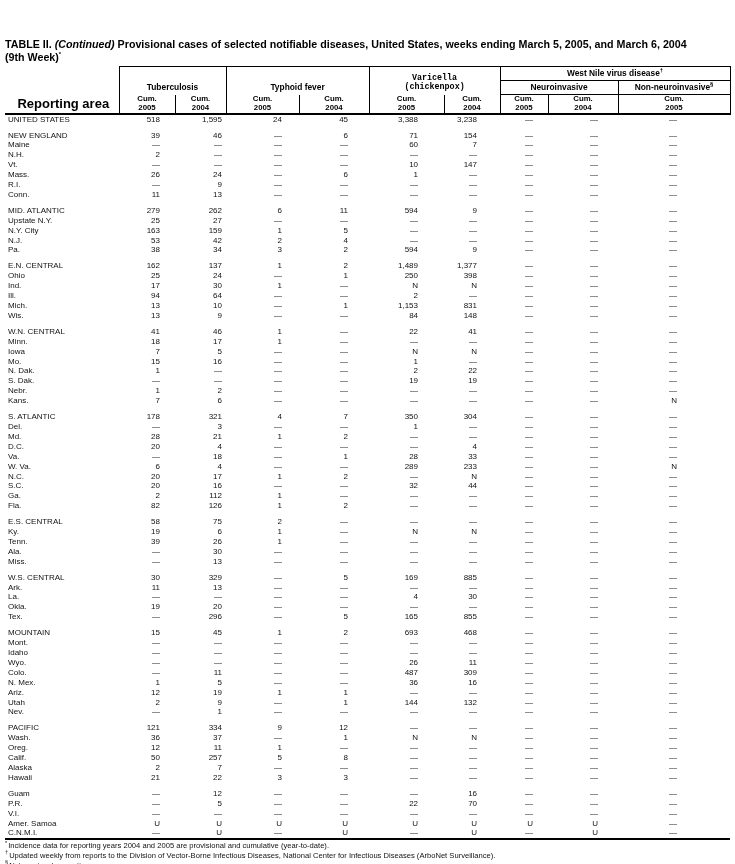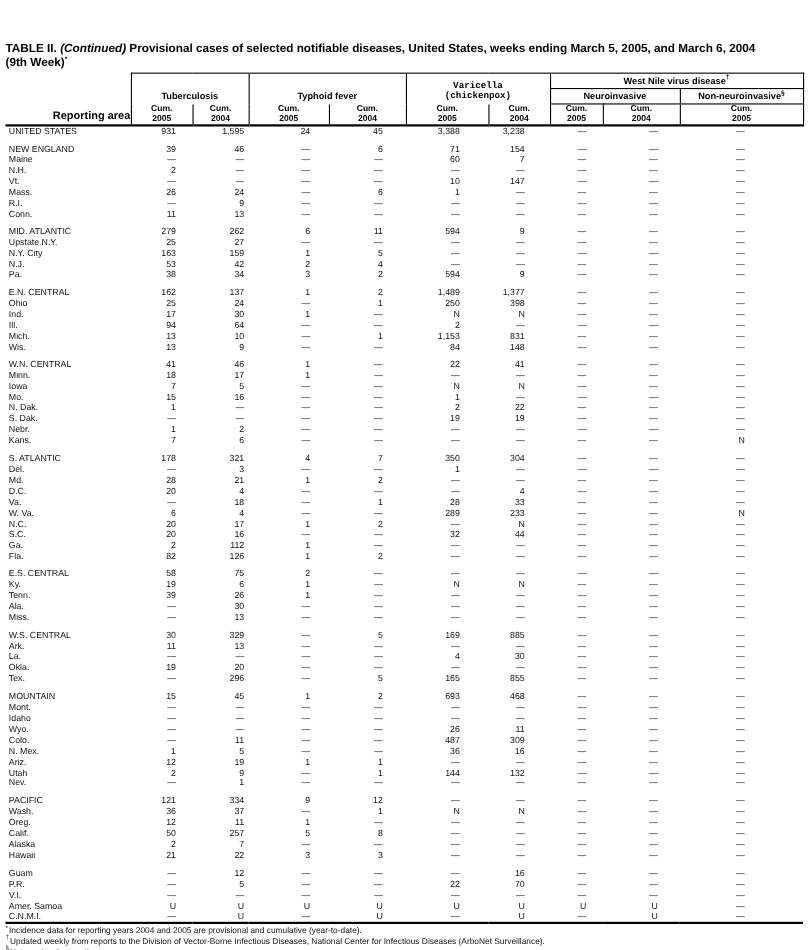--- a/index.html
+++ b/index.html
@@ -8,21 +8,21 @@
   .page{box-sizing:border-box;width:735px;padding:6px 5px 0 5px;margin-top:32px;}
   .title{font-weight:bold;font-size:10.7px;line-height:13px;color:#000;}
   .title .cont{font-style:italic;}
   sup{font-size:6px;line-height:0;}
   table{border-collapse:collapse;table-layout:fixed;width:725px;margin-top:2px;
         border-bottom:2px solid #000;}
   th,td{padding:0;margin:0;}
   thead th{font-weight:bold;color:#000;}
   .h1{height:14px}.h2{height:14px}.h3{height:19px}
   .grp{vertical-align:bottom;text-align:center;font-size:8.4px;line-height:9.2px;padding-bottom:2px;}
-  .areaH{vertical-align:bottom;text-align:right;font-size:10px;padding:0 0 2px 3px;}
+  .areaH{vertical-align:bottom;text-align:center;font-size:13px;padding:0 0 2px 3px;}
   .cumc{vertical-align:middle;font-size:7.8px;line-height:8.8px;}
   .cumc span{display:block;}
   .two span{display:block;font-family:Liberation Mono, monospace;}
   .bt{border-top:1px solid #000;}
   .bl{border-left:1px solid #000;}
   .br{border-right:1px solid #000;}
   .bb{border-bottom:1px solid #000;}
   .hb{border-bottom:2px solid #000;}
   tbody td{font-size:8px;line-height:9.9px;height:9.9px;white-space:nowrap;overflow:hidden;color:#121212;}
   tbody.gap tr:first-child td{padding-top:6px;}
@@ -113,21 +113,21 @@
           </th>
         <th class="cumc bl br hb">
             <span>Cum.</span>
             <span>2005</span>
           </th>
       </tr>
     </thead>
   <tbody>
         <tr>
           <td class="c0">UNITED STATES</td>
-          <td class="c1">931</td>
+          <td class="c1">518</td>
           <td class="c2">1,595</td>
           <td class="c3">24</td>
           <td class="c4">45</td>
           <td class="c5">3,388</td>
           <td class="c6">3,238</td>
           <td class="c7">—</td>
           <td class="c8">—</td>
           <td class="c9">—</td>
         </tr>
       </tbody>

